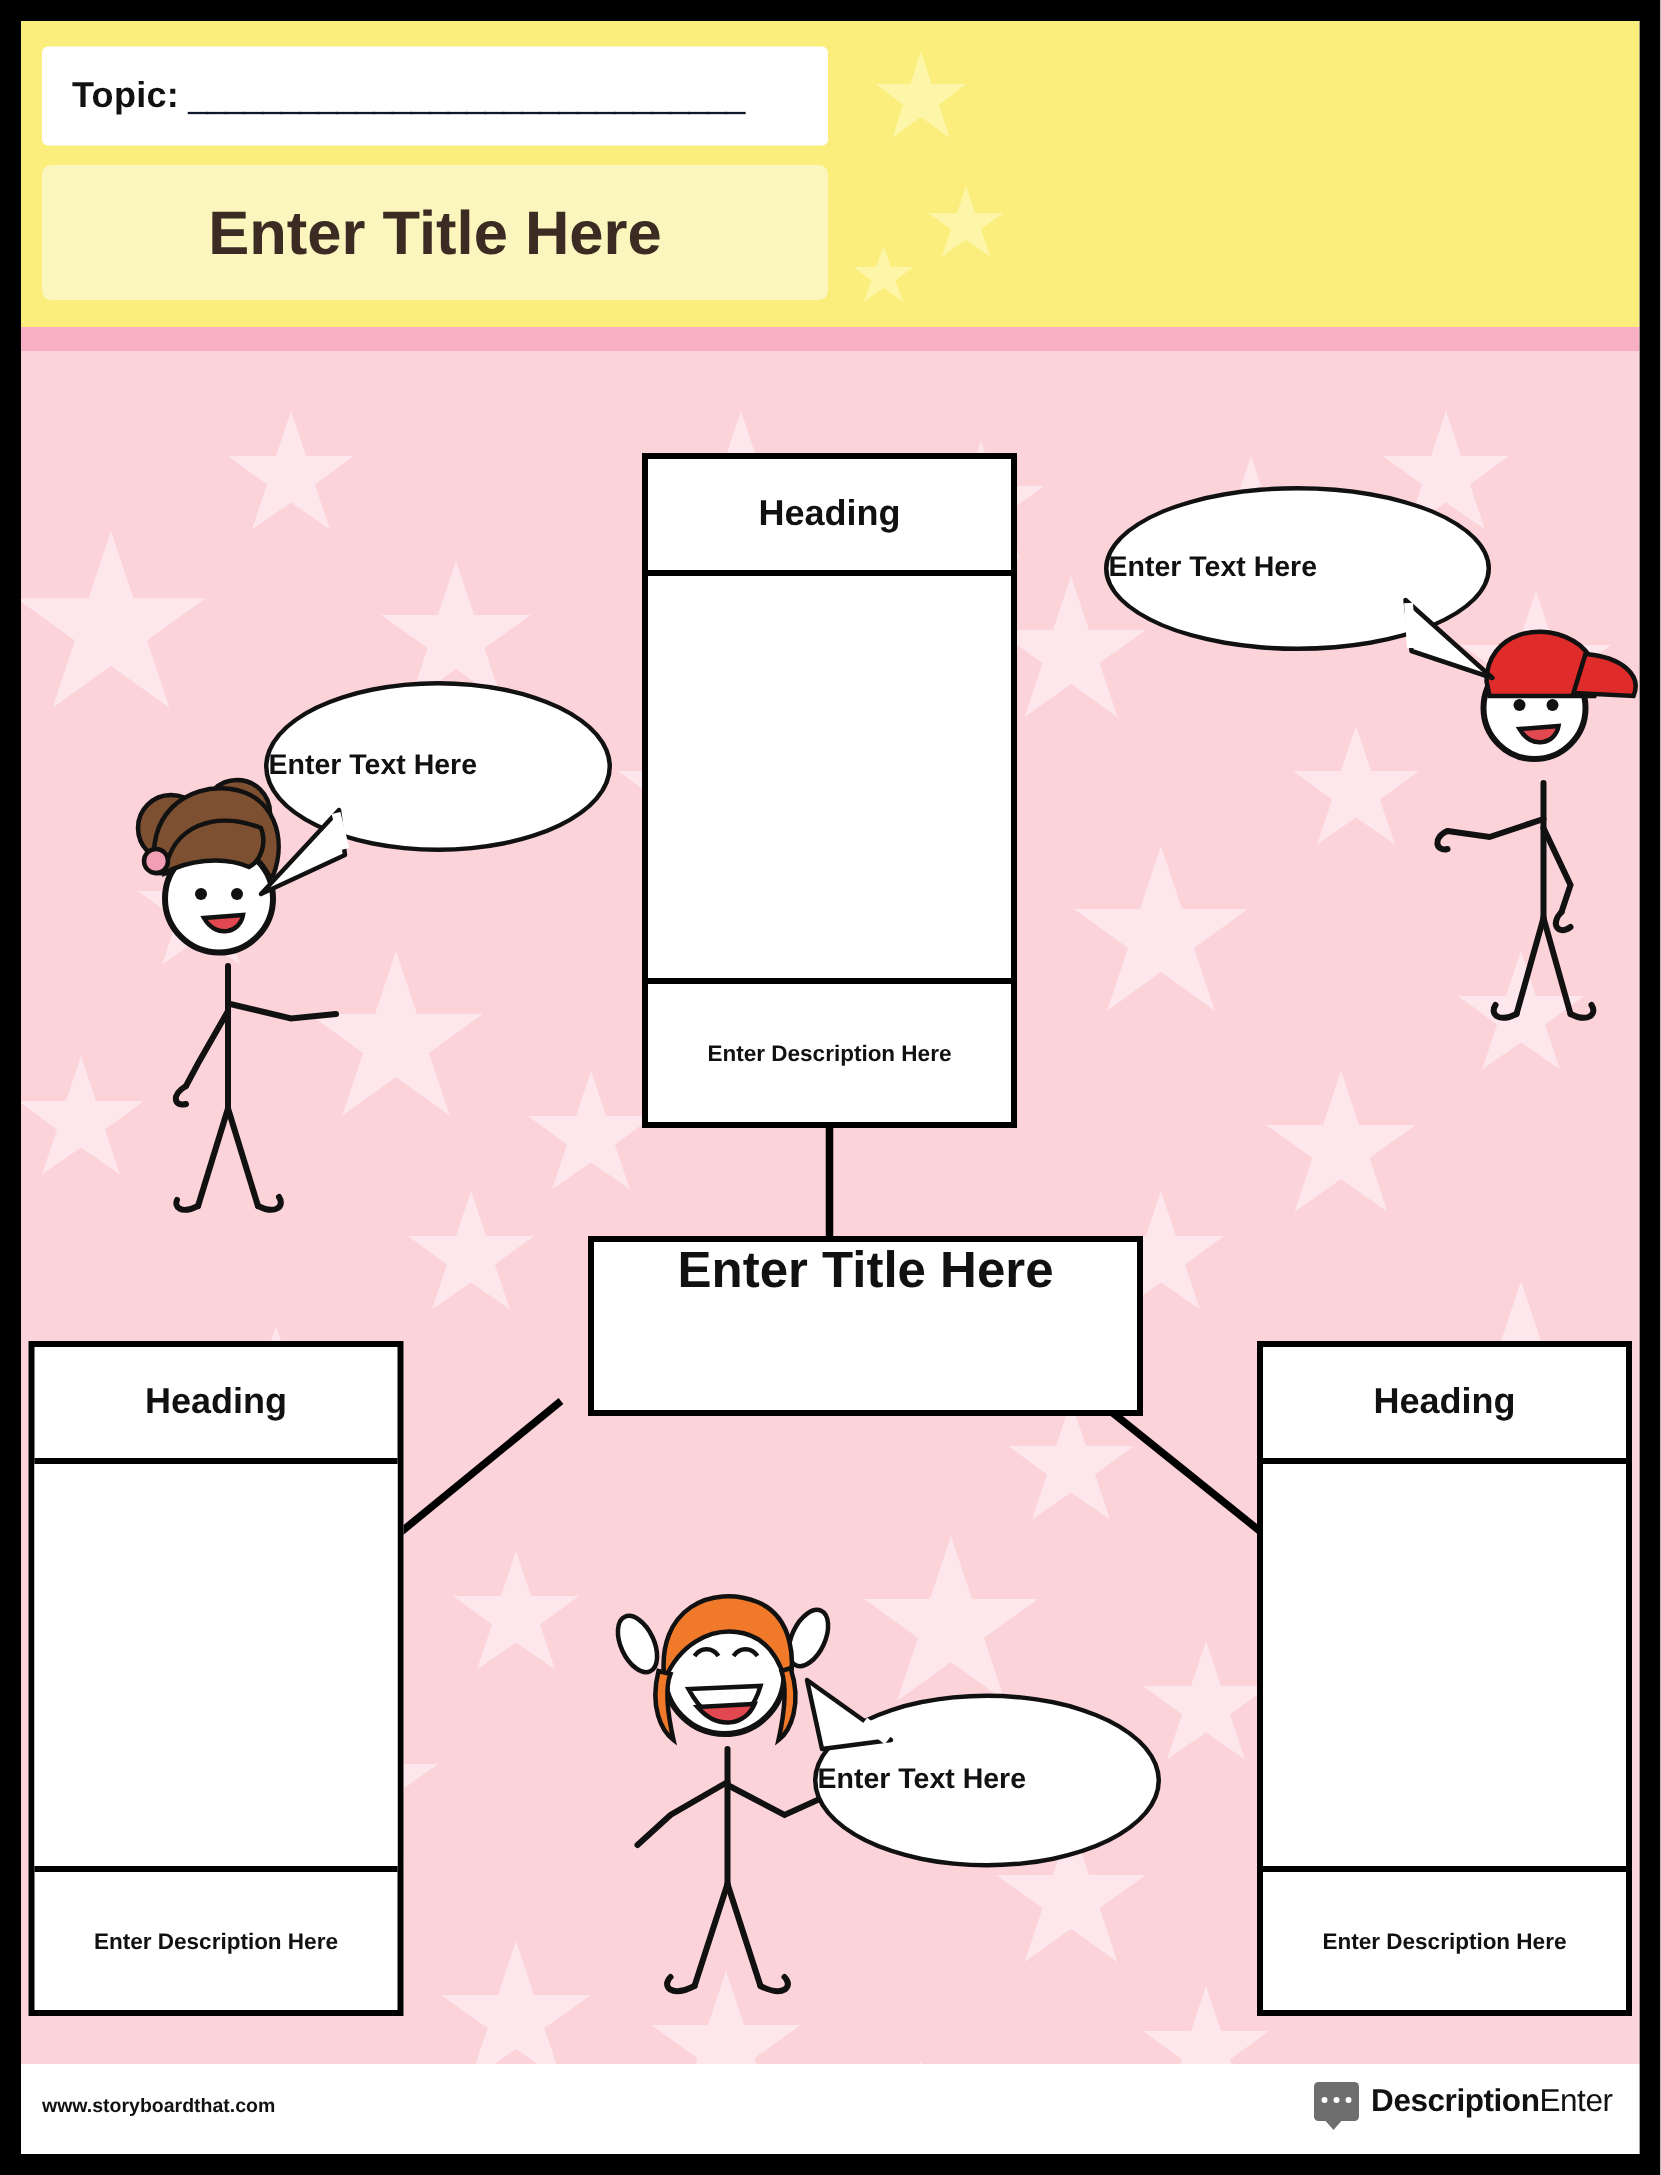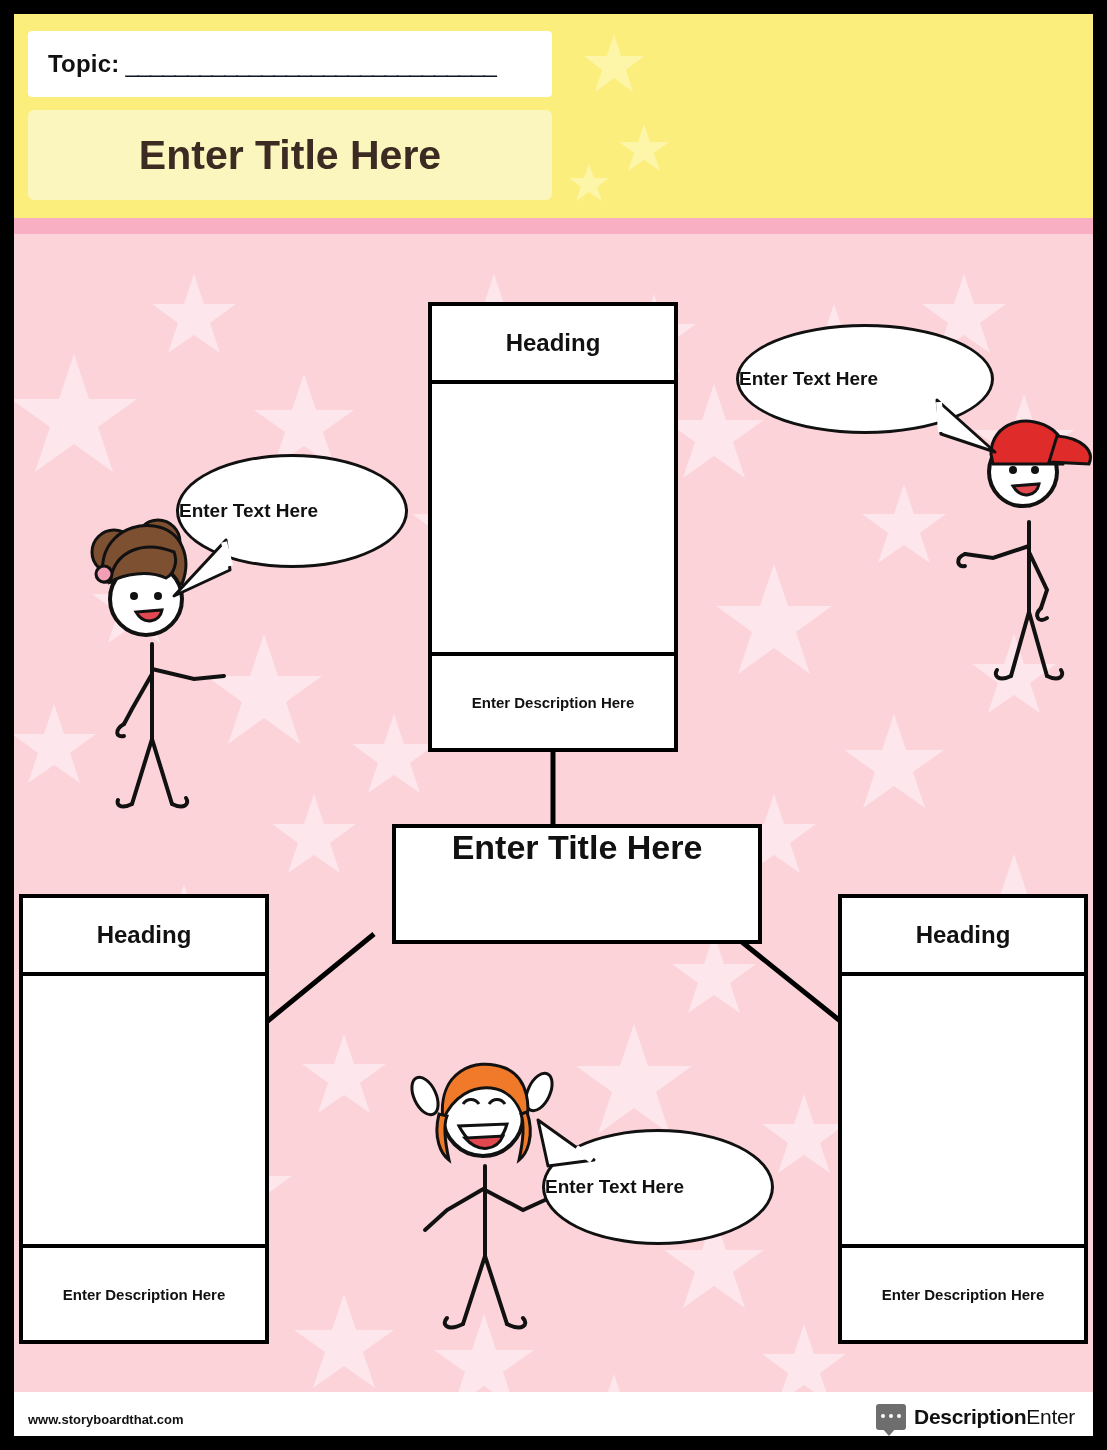--- a/index.html
+++ b/index.html
@@ -224,21 +224,21 @@
   }
 
   .figure { position: absolute; }
 
   
   .footer {
     position: absolute;
     left: 0;
     right: 0;
     bottom: 0;
-    height: 44px;
+    height: 60px;
     background: #ffffff;
   }
   .footer-url {
     position: absolute;
     left: 14px;
     top: 20px;
     font-size: 13px;
     font-weight: bold;
     color: #111111;
   }

